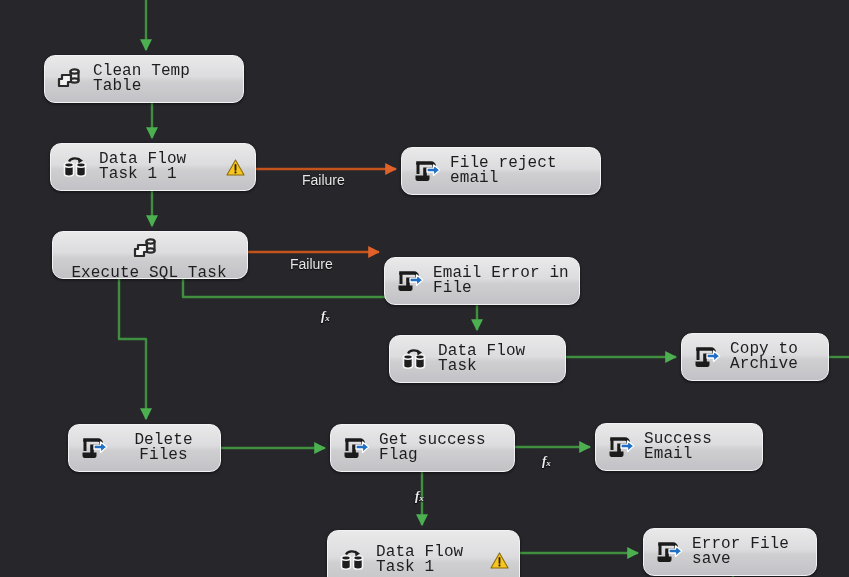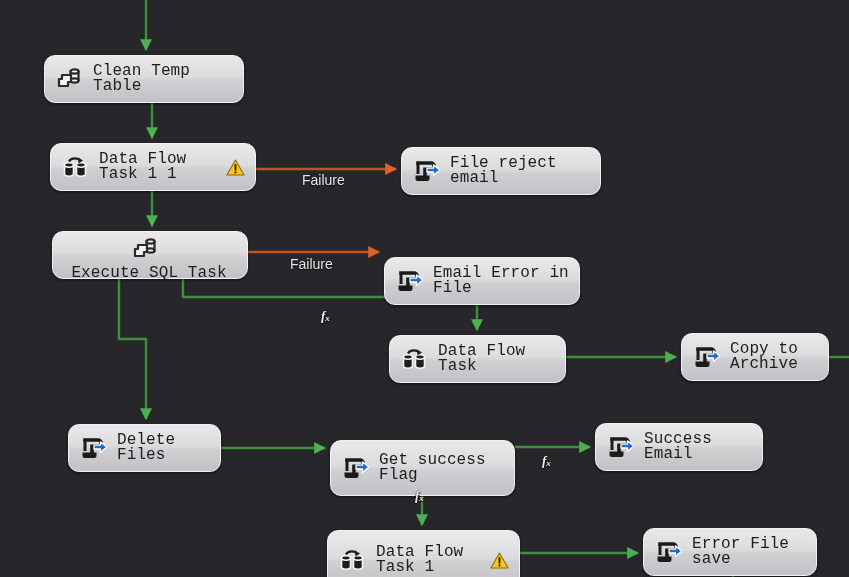--- a/index.html
+++ b/index.html
@@ -232,34 +232,34 @@
         <path d="M7 7 h13 a3.2 3.2 0 0 1 0 6.4 h-6 v5.6" fill="none" stroke="#1b1b1b" stroke-width="3.6" stroke-linecap="square"></path>
         <path d="M5.5 7 v11 h3 v-11 z" fill="#1b1b1b"></path>
         <path d="M4.5 19.5 h14 v3.6 a1.8 1.8 0 0 1 -1.8 1.8 h-10.4 a1.8 1.8 0 0 1 -1.8 -1.8 z" fill="#1b1b1b"></path>
         <path d="M16 12.2 h6.5 v-3.4 l6.2 5.3 l-6.2 5.3 v-3.4 h-6.5 z" fill="#1f6fc4" stroke="#ffffff" stroke-width="1.3" stroke-linejoin="round"></path>
       </svg>
     </span>
     <span class="node-label">Copy to
 Archive</span>
   </div>
 
-  <div class="node" style="left:68px;top:424px;width:153px;height:48px;">
+  <div class="node" style="left:68px;top:424px;width:153px;height:48px;text-align:center;">
     <span class="node-icon">
       <svg width="32" height="30" viewBox="0 0 32 30" xmlns="http://www.w3.org/2000/svg">
         <path d="M7 7 h13 a3.2 3.2 0 0 1 0 6.4 h-6 v5.6" fill="none" stroke="#1b1b1b" stroke-width="3.6" stroke-linecap="square"></path>
         <path d="M5.5 7 v11 h3 v-11 z" fill="#1b1b1b"></path>
         <path d="M4.5 19.5 h14 v3.6 a1.8 1.8 0 0 1 -1.8 1.8 h-10.4 a1.8 1.8 0 0 1 -1.8 -1.8 z" fill="#1b1b1b"></path>
         <path d="M16 12.2 h6.5 v-3.4 l6.2 5.3 l-6.2 5.3 v-3.4 h-6.5 z" fill="#1f6fc4" stroke="#ffffff" stroke-width="1.3" stroke-linejoin="round"></path>
       </svg>
     </span>
     <span class="node-label">Delete
 Files</span>
   </div>
 
-  <div class="node" style="left:330px;top:424px;width:185px;height:56px;margin-top:16px;">
+  <div class="node" style="left:330px;top:424px;width:185px;height:48px;">
     <span class="node-icon">
       <svg width="32" height="30" viewBox="0 0 32 30" xmlns="http://www.w3.org/2000/svg">
         <path d="M7 7 h13 a3.2 3.2 0 0 1 0 6.4 h-6 v5.6" fill="none" stroke="#1b1b1b" stroke-width="3.6" stroke-linecap="square"></path>
         <path d="M5.5 7 v11 h3 v-11 z" fill="#1b1b1b"></path>
         <path d="M4.5 19.5 h14 v3.6 a1.8 1.8 0 0 1 -1.8 1.8 h-10.4 a1.8 1.8 0 0 1 -1.8 -1.8 z" fill="#1b1b1b"></path>
         <path d="M16 12.2 h6.5 v-3.4 l6.2 5.3 l-6.2 5.3 v-3.4 h-6.5 z" fill="#1f6fc4" stroke="#ffffff" stroke-width="1.3" stroke-linejoin="round"></path>
       </svg>
     </span>
     <span class="node-label">Get success Flag</span>
   </div>

